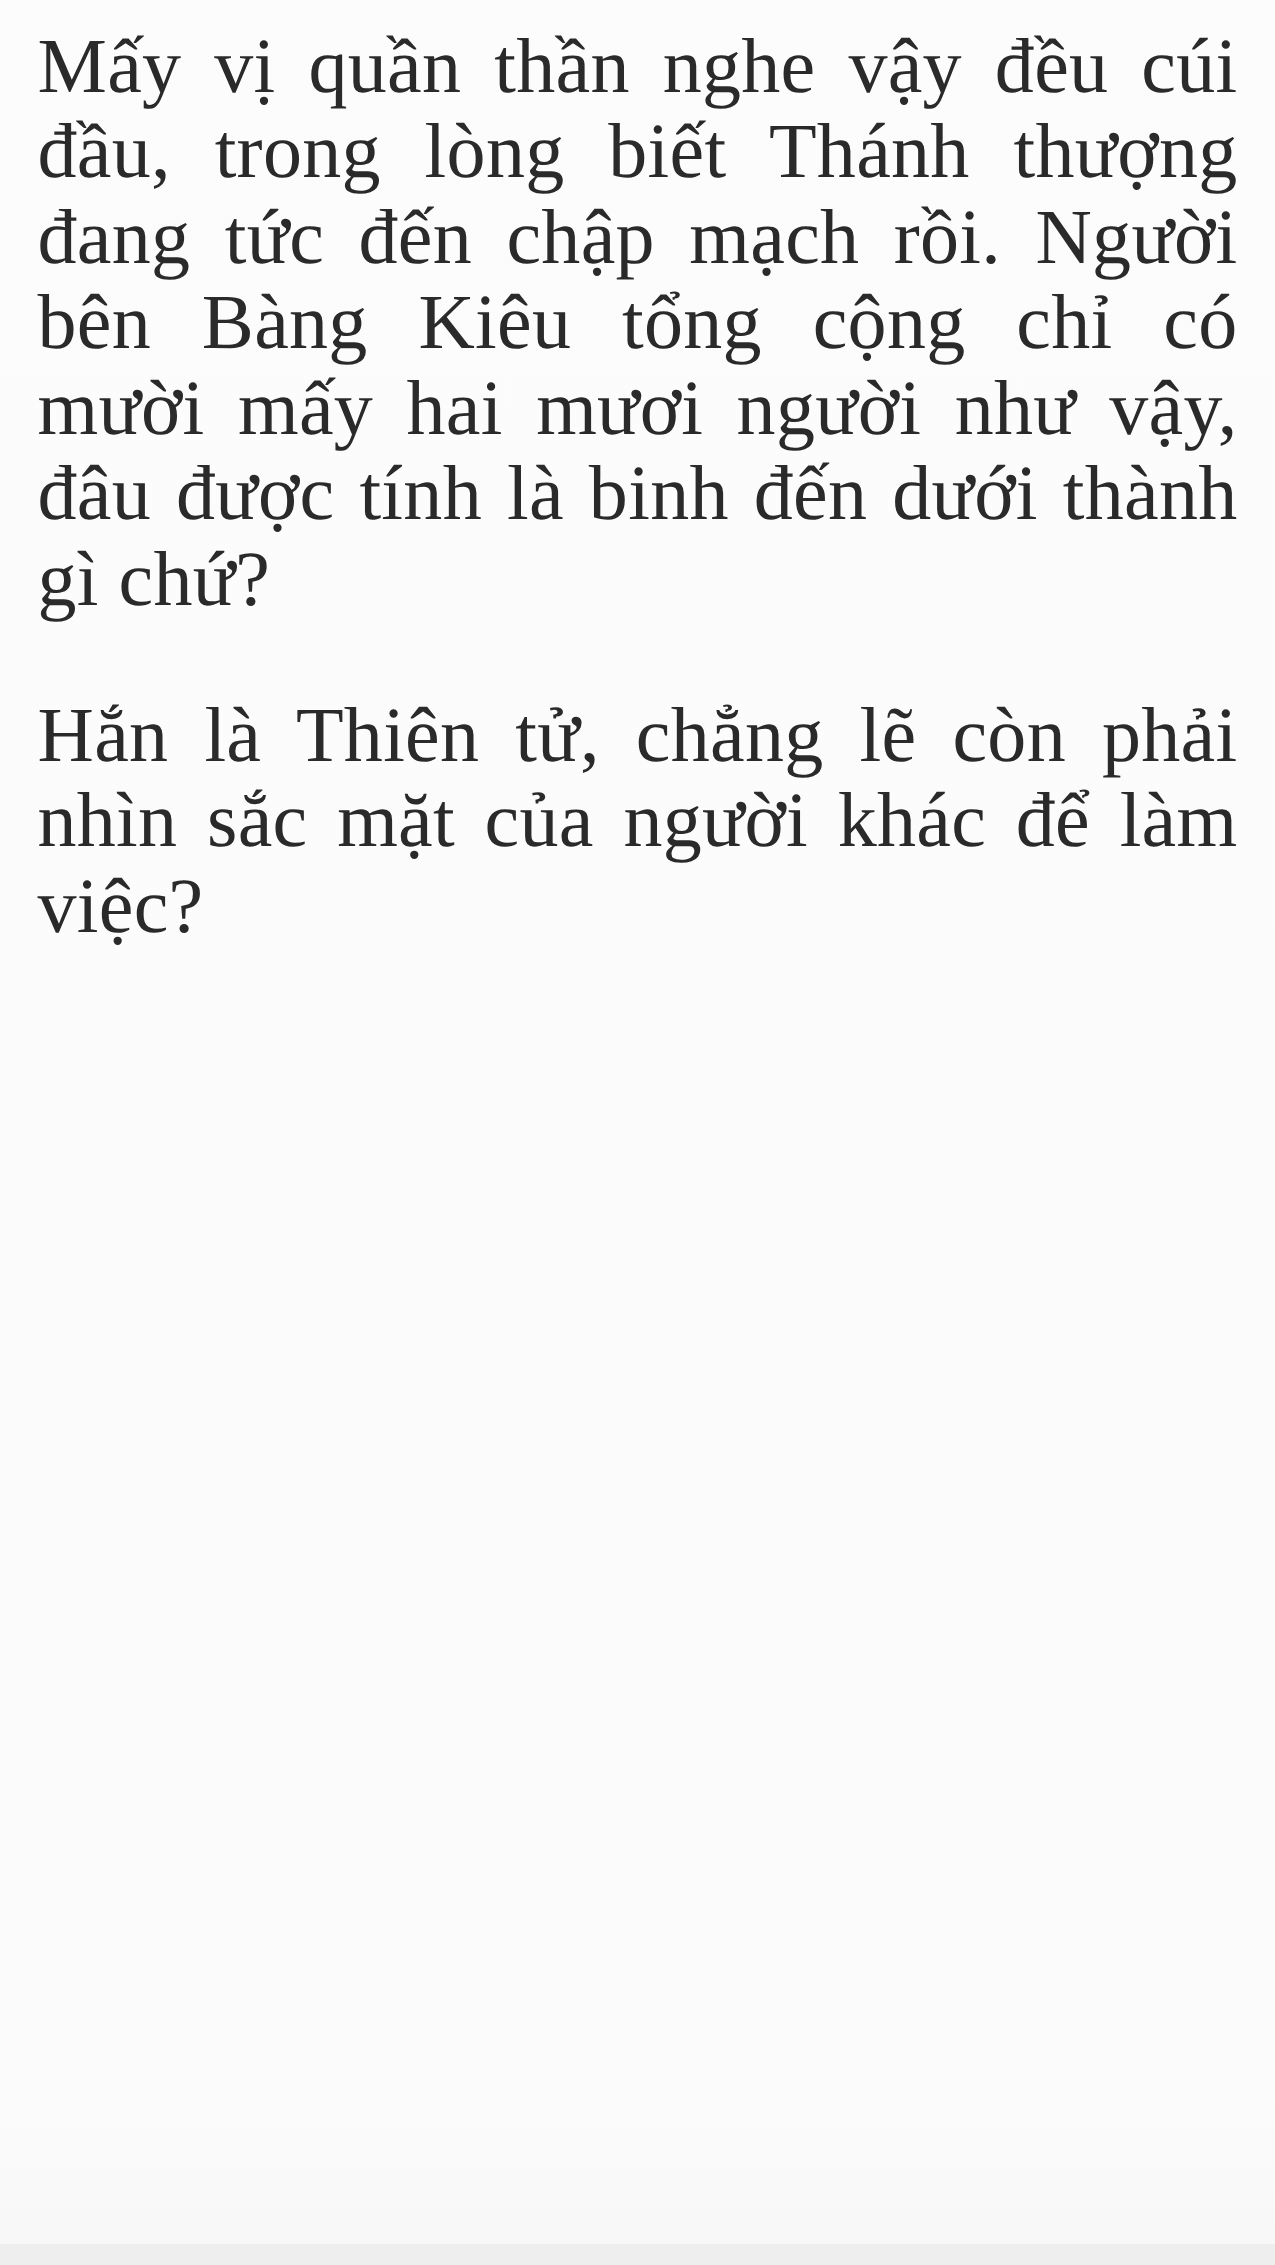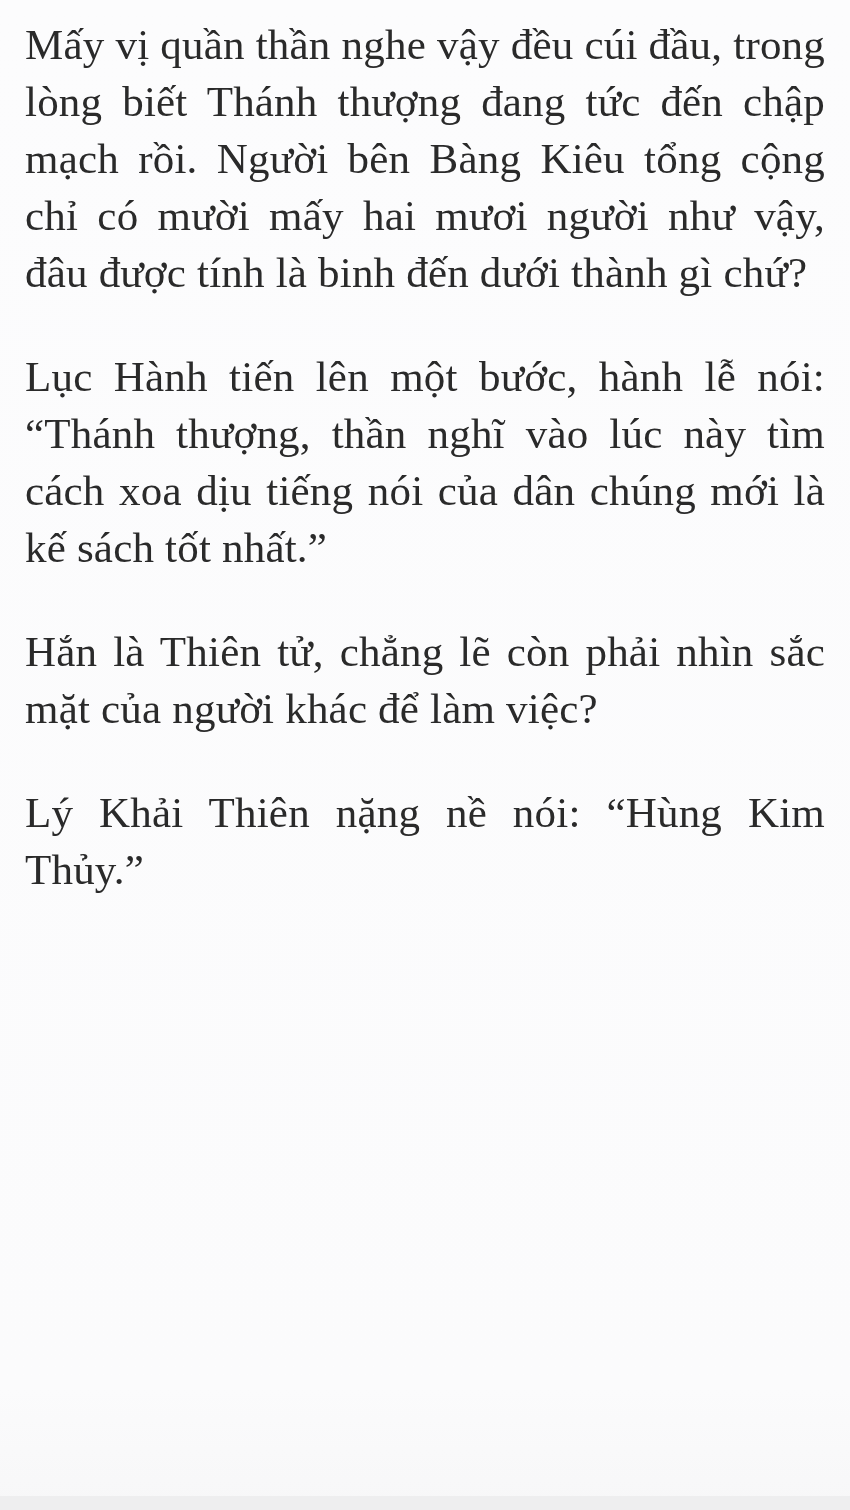--- a/index.html
+++ b/index.html
@@ -18,39 +18,37 @@
     position: absolute;
     inset: 0;
     background: linear-gradient(180deg, #fcfcfd 0%, #fbfbfc 92%, #f7f7f8 100%);
   }
   .text-content {
     padding: 16px 25px 0 25px;
     color: #2a2a2a;
   }
   .text-content p {
     margin: 0 0 47px 0;
-    font-size: 43px;
+    font-size: 52px;
     line-height: 57px;
     text-align: justify;
     text-justify: inter-word;
     letter-spacing: 0.2px;
   }
   .bottom-bar {
     position: absolute;
     left: 0;
     bottom: 0;
     width: 100%;
     height: 14px;
     background: #eeeeef;
   }
 </style>
 </head>
 <body>
 
 <div class="reader-page">
   <div class="text-content">
     <p>Mấy vị quần thần nghe vậy đều cúi đầu, trong lòng biết Thánh thượng đang tức đến chập mạch rồi. Người bên Bàng Kiêu tổng cộng chỉ có mười mấy hai mươi người như vậy, đâu được tính là binh đến dưới thành gì chứ?</p>
-    <p>Lục Hành tiến lên một bước, hành lễ nói: “Thánh thượng, thần nghĩ vào lúc này tìm cách xoa dịu tiếng nói của dân chúng mới là kế sách tốt nhất.”</p>
     <p>Hắn là Thiên tử, chẳng lẽ còn phải nhìn sắc mặt của người khác để làm việc?</p>
-    <p>Lý Khải Thiên nặng nề nói: “Hùng Kim Thủy.”</p>
   </div>
   <div class="bottom-bar"></div>
 </div>
 
 </body></html>

